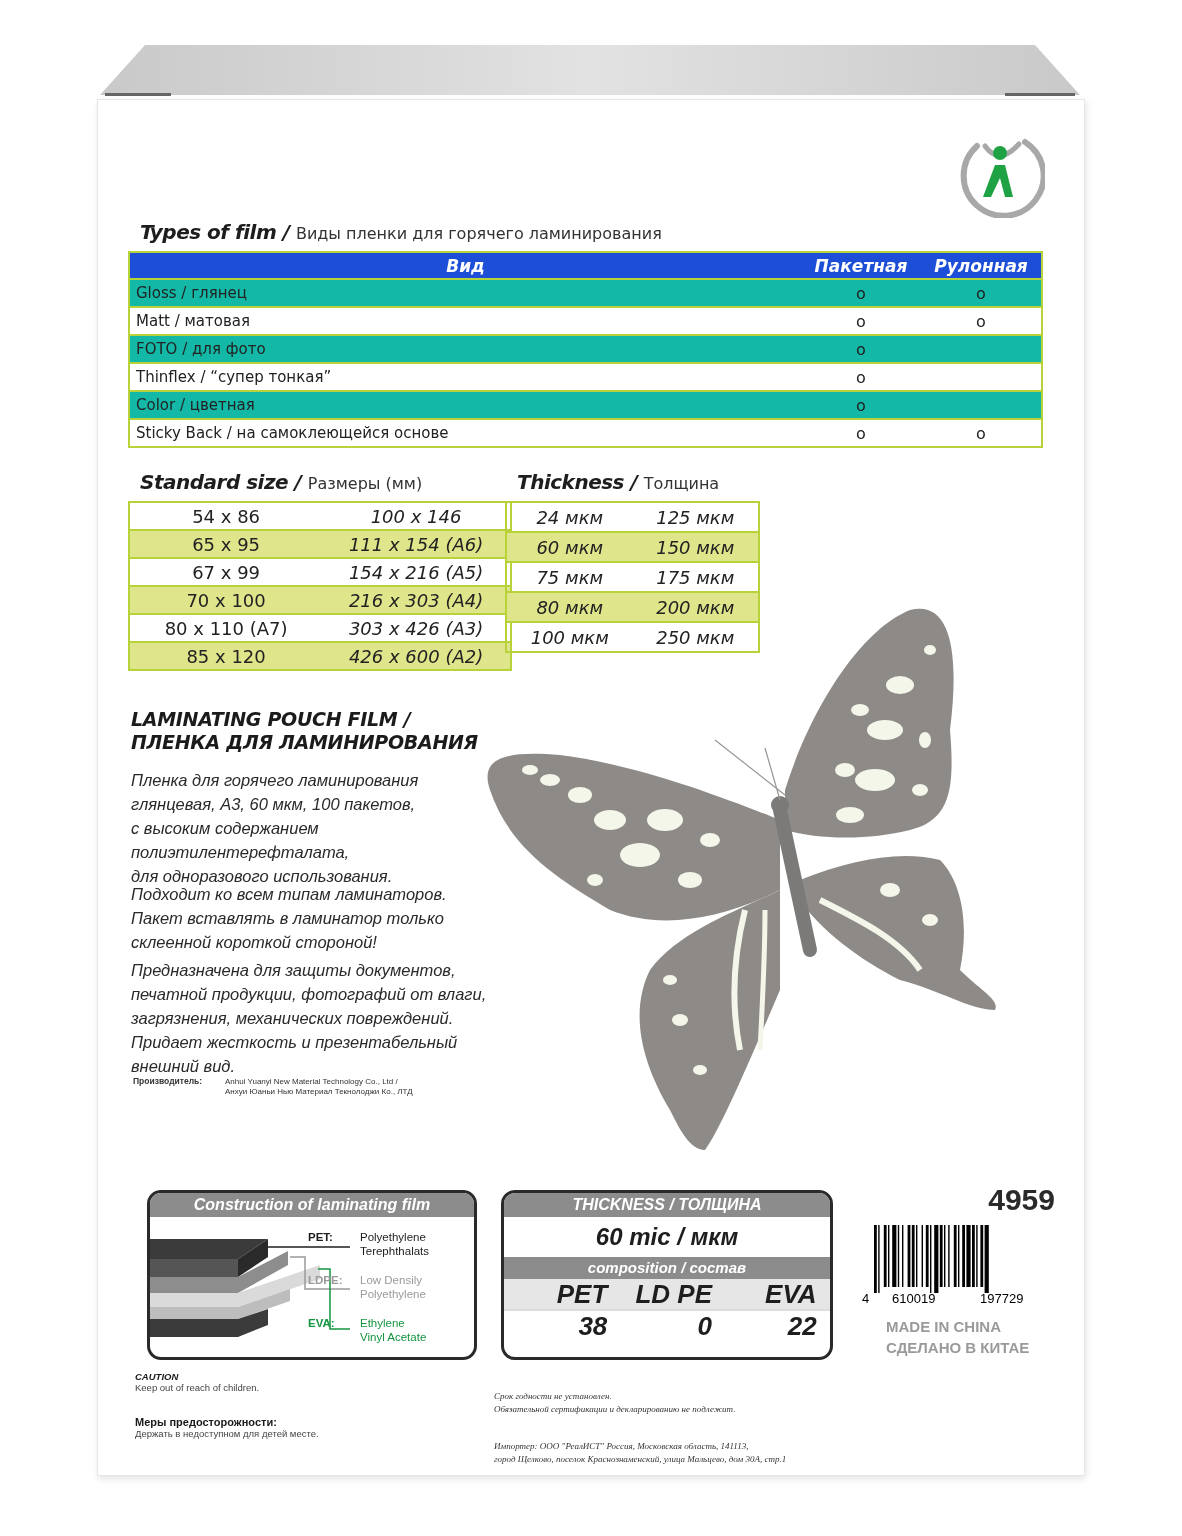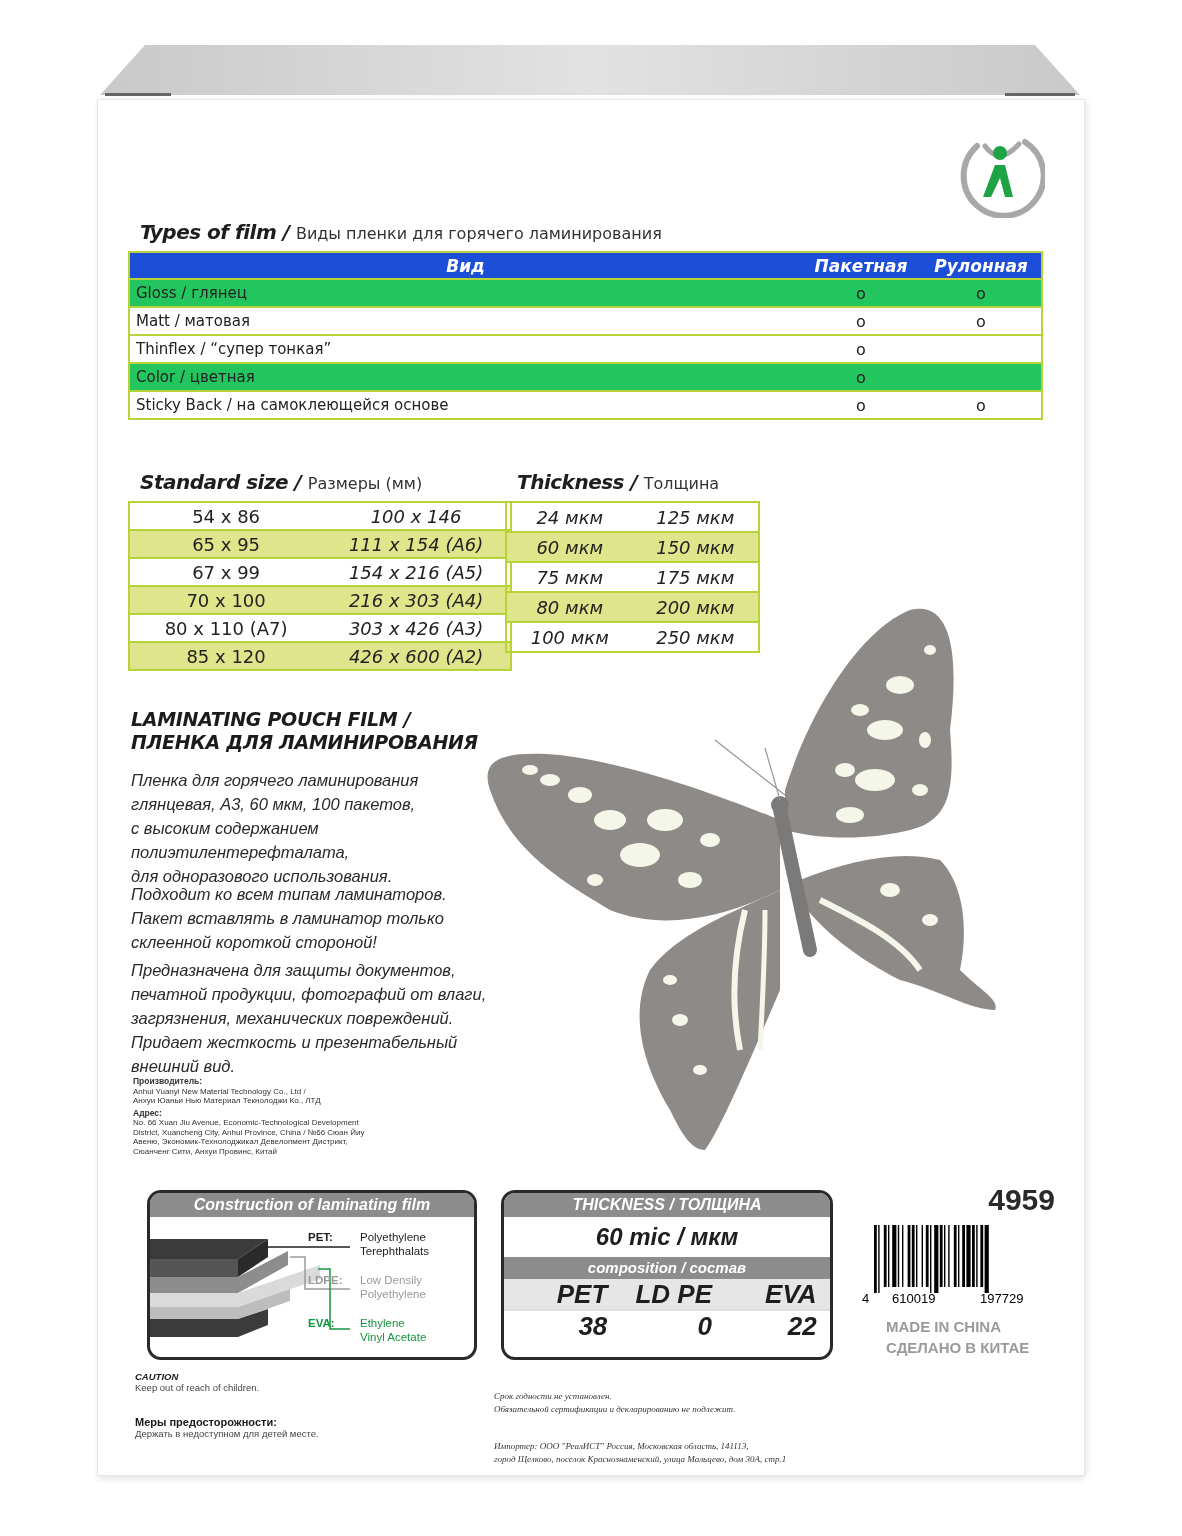--- a/index.html
+++ b/index.html
@@ -9,38 +9,38 @@
   .logo { position:absolute; left:955px; top:132px; width:90px; height:86px; }
 
   .sec-title { position:absolute; font-family:"DejaVu Sans", sans-serif; font-size:20px; white-space:nowrap; }
   .sec-title b { font-style:italic; font-weight:bold; letter-spacing:-0.5px; }
   .sec-title span { font-size:16px; color:#333; }
 
   table { border-collapse:collapse; position:absolute; font-family:"DejaVu Sans", sans-serif; }
   .types { left:128px; top:251px; width:915px; border:2px solid #b8d23a; }
   .types th { background:#1d4ed8; color:#fff; font-style:italic; font-weight:bold; font-size:17px; height:25px; padding:0 4px; }
   .types td { height:26px; border-top:2px solid #b8d23a; font-size:15px; color:#222; padding:0 6px; }
-  .types tr.alt td { background:#22c55e; }
+  .types tr.alt td { background:#14b8a6; }
   .types td.mk { text-align:center; width:108px; font-size:16px; }
   .types th.mk { width:108px; text-align:center; }
 
   .sizes { left:128px; top:501px; width:384px; border:2px solid #b8d23a;text-align:center; }
   .sizes td { height:26px; border-top:2px solid #b8d23a; font-size:18px; padding:0 0 0 10px; color:#222; white-space:nowrap; }
   .sizes td.c2 { font-style:italic; }
   .sizes tr.alt td, .thick tr.alt td { background:#dfe58a; }
   .thick { left:505px; top:501px; width:255px; border:2px solid #b8d23a; }
   .thick td { height:26px; border-top:2px solid #b8d23a; font-size:18px; text-align:center; font-style:italic; color:#222; }
 
   .butterfly { position:absolute; left:480px; top:590px; width:560px; height:580px; opacity:0.62; }
 
   .prod-title { position:absolute; left:131px; top:708px; font-family:"DejaVu Sans", sans-serif; font-weight:bold; font-style:italic; font-size:19px; line-height:23px; color:#1b1b1b; letter-spacing:-0.3px; }
   .para { position:absolute; left:131px; font-style:italic; font-size:16.5px; line-height:24px; color:#2a2a2a; white-space:pre-line; }
 
   .mfr { position:absolute; left:133px; top:1077px; font-size:8px; line-height:9.5px; color:#333; }
-  .mfr .row { display:flex;flex-direction:column; }
+  .mfr .row { display:flex; }
   .mfr .lbl { width:92px; font-weight:bold; font-size:8.5px; }
   .mfr .val { width:250px; white-space:pre-line; }
 
   .panel { position:absolute; border:3px solid #2a2a2a; border-radius:14px; overflow:hidden; background:#fff;margin-left:20px; }
   .construct { left:127px; top:1190px; width:324px; height:164px; }
   .panel .hdr { background:#8c8c8c; color:#fff; font-style:italic; font-weight:bold; font-size:16px; text-align:center; height:24px; line-height:24px; }
   .layer-label { position:absolute; font-size:11.5px; line-height:13.5px; white-space:nowrap; }
   .layer-label b { display:inline-block; width:46px; text-align:left; margin-right:6px; }
 
   .thickness { left:481px; top:1190px; width:326px; height:164px; }
@@ -100,20 +100,25 @@
   <tbody>
     <tr class="alt">
         <td>Gloss / глянец</td>
         <td class="mk">o</td>
         <td class="mk">o</td>
       </tr>
     <tr>
         <td>Matt / матовая</td>
         <td class="mk">o</td>
         <td class="mk">o</td>
+      </tr>
+    <tr class="alt">
+        <td>FOTO / для фото</td>
+        <td class="mk">o</td>
+        <td class="mk"></td>
       </tr>
     <tr>
         <td>Thinflex / “супер тонкая”</td>
         <td class="mk">o</td>
         <td class="mk"></td>
       </tr>
     <tr class="alt">
         <td>Color / цветная</td>
         <td class="mk">o</td>
         <td class="mk"></td>
@@ -245,27 +250,20 @@
 загрязнения, механических повреждений.
 Придает жесткость и презентабельный
 внешний вид.</div>
 
 <div class="mfr">
   <div class="row">
     <div class="lbl">Производитель:</div>
     <div class="val">Anhui Yuanyi New Material Technology Co., Ltd /
 Анхуи Юаньи Нью Материал Текнолоджи Ко., ЛТД</div>
   </div>
-  <div class="row" style="margin-top:3px;">
-    <div class="lbl">Адрес:</div>
-    <div class="val">No. 66 Xuan Jiu Avenue, Economic-Technological Development
-District, Xuancheng City, Anhui Province, China / №66 Сюан Йиу
-Авеню, Экономик-Технолоджикал Девелопмент Дистрикт,
-Сюанченг Сити, Анхуи Провинс, Китай</div>
-  </div>
 </div>
 
 <div class="panel construct">
   <div class="hdr">Construction of laminating film</div>
   <svg style="position:absolute;left:0;top:24px;" width="200" height="140" viewBox="0 0 200 140">
     <polygon points="0,22 118,22 88,42 0,42" fill="#3b3b3b"></polygon>
     <polygon points="118,22 88,42 88,60 118,40" fill="#2a2a2a"></polygon>
     <polygon points="0,42 88,42 88,60 0,60" fill="#555"></polygon>
     <polygon points="0,60 88,60 138,34 138,48 88,76 0,76" fill="#8d8d8d"></polygon>
     <polygon points="0,76 88,76 170,48 170,62 88,90 0,90" fill="#dadada"></polygon>

